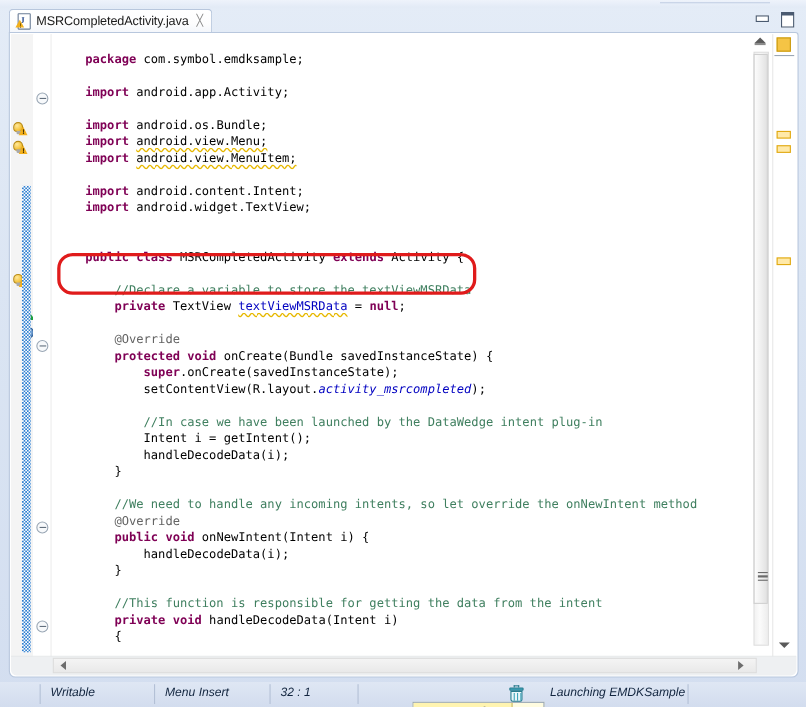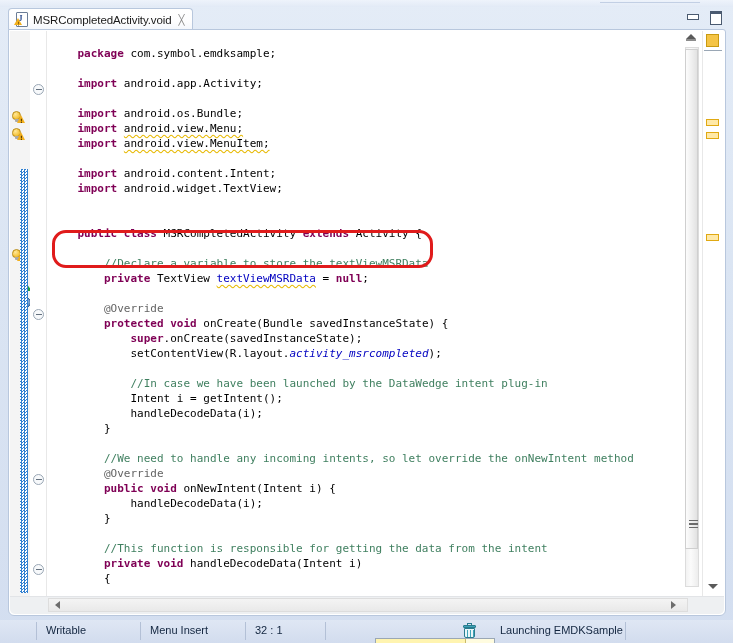--- a/index.html
+++ b/index.html
@@ -322,20 +322,21 @@
     border-left: 5px solid transparent;
     border-right: 5px solid transparent;
     border-top: 5px solid #5a5a5a;
     cursor: pointer;
   }
 
   
   .statusbar {
     position: absolute; left: 0; bottom: 0; width: 733px; height: 23px;
     background: linear-gradient(to bottom, #dfe7f4, #d2dcee);
+    font-style: italic;
   }
   .sb-cell {
     position: absolute; top: 4px;
     font-size: 11px; color: #12253f;
     white-space: nowrap;
   }
   .sb-div {
     position: absolute; top: 2px; width: 1px; height: 18px;
     background: #b3c0d6;
   }
@@ -391,21 +392,21 @@
   <div class="editor-part">
 
     <div class="tab-row">
       <div class="tab">
         <span class="java-icon">
           <span class="page"></span>
           <span class="jmark">J</span>
           <span class="warn"></span>
           <span class="warn-b">!</span>
         </span>
-        <span class="tab-title">MSRCompletedActivity.void</span>
+        <span class="tab-title">MSRCompletedActivity.java</span>
         <span class="tab-close">╳</span>
       </div>
       <div class="win-buttons">
         <span class="win-btn min"></span>
         <span class="win-btn max"></span>
       </div>
     </div>
 
     <div class="editor-body">
 

